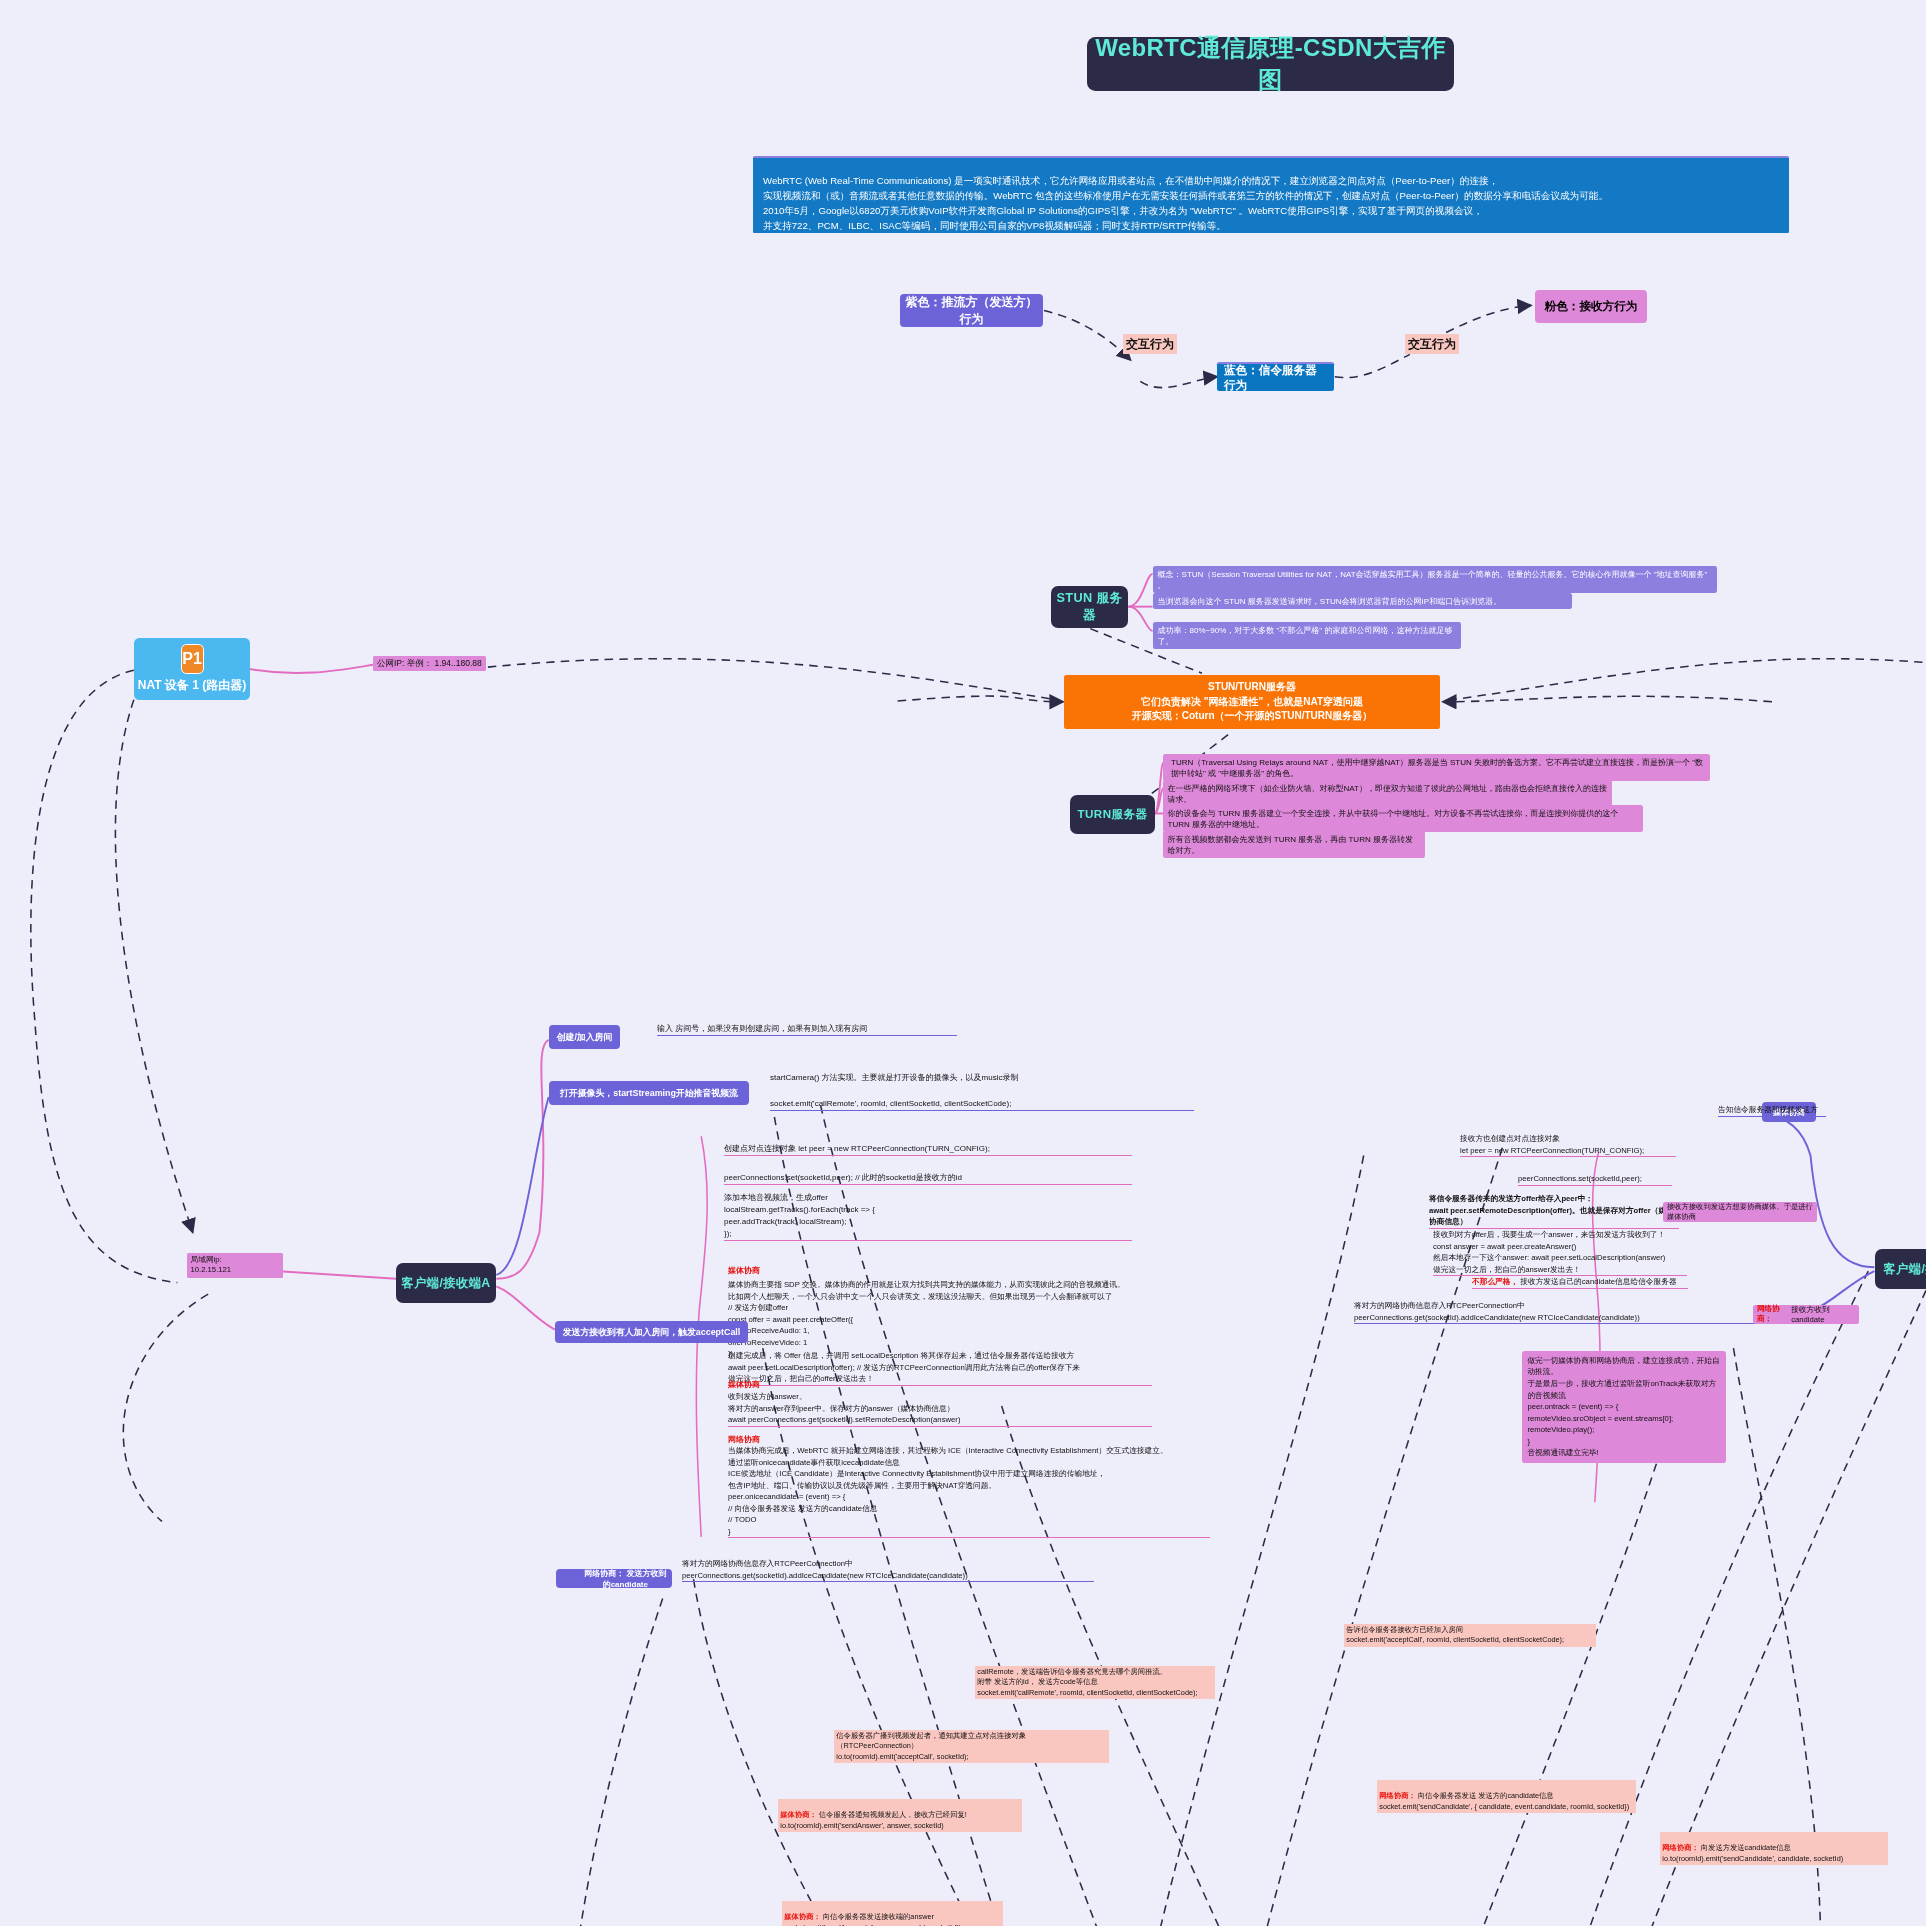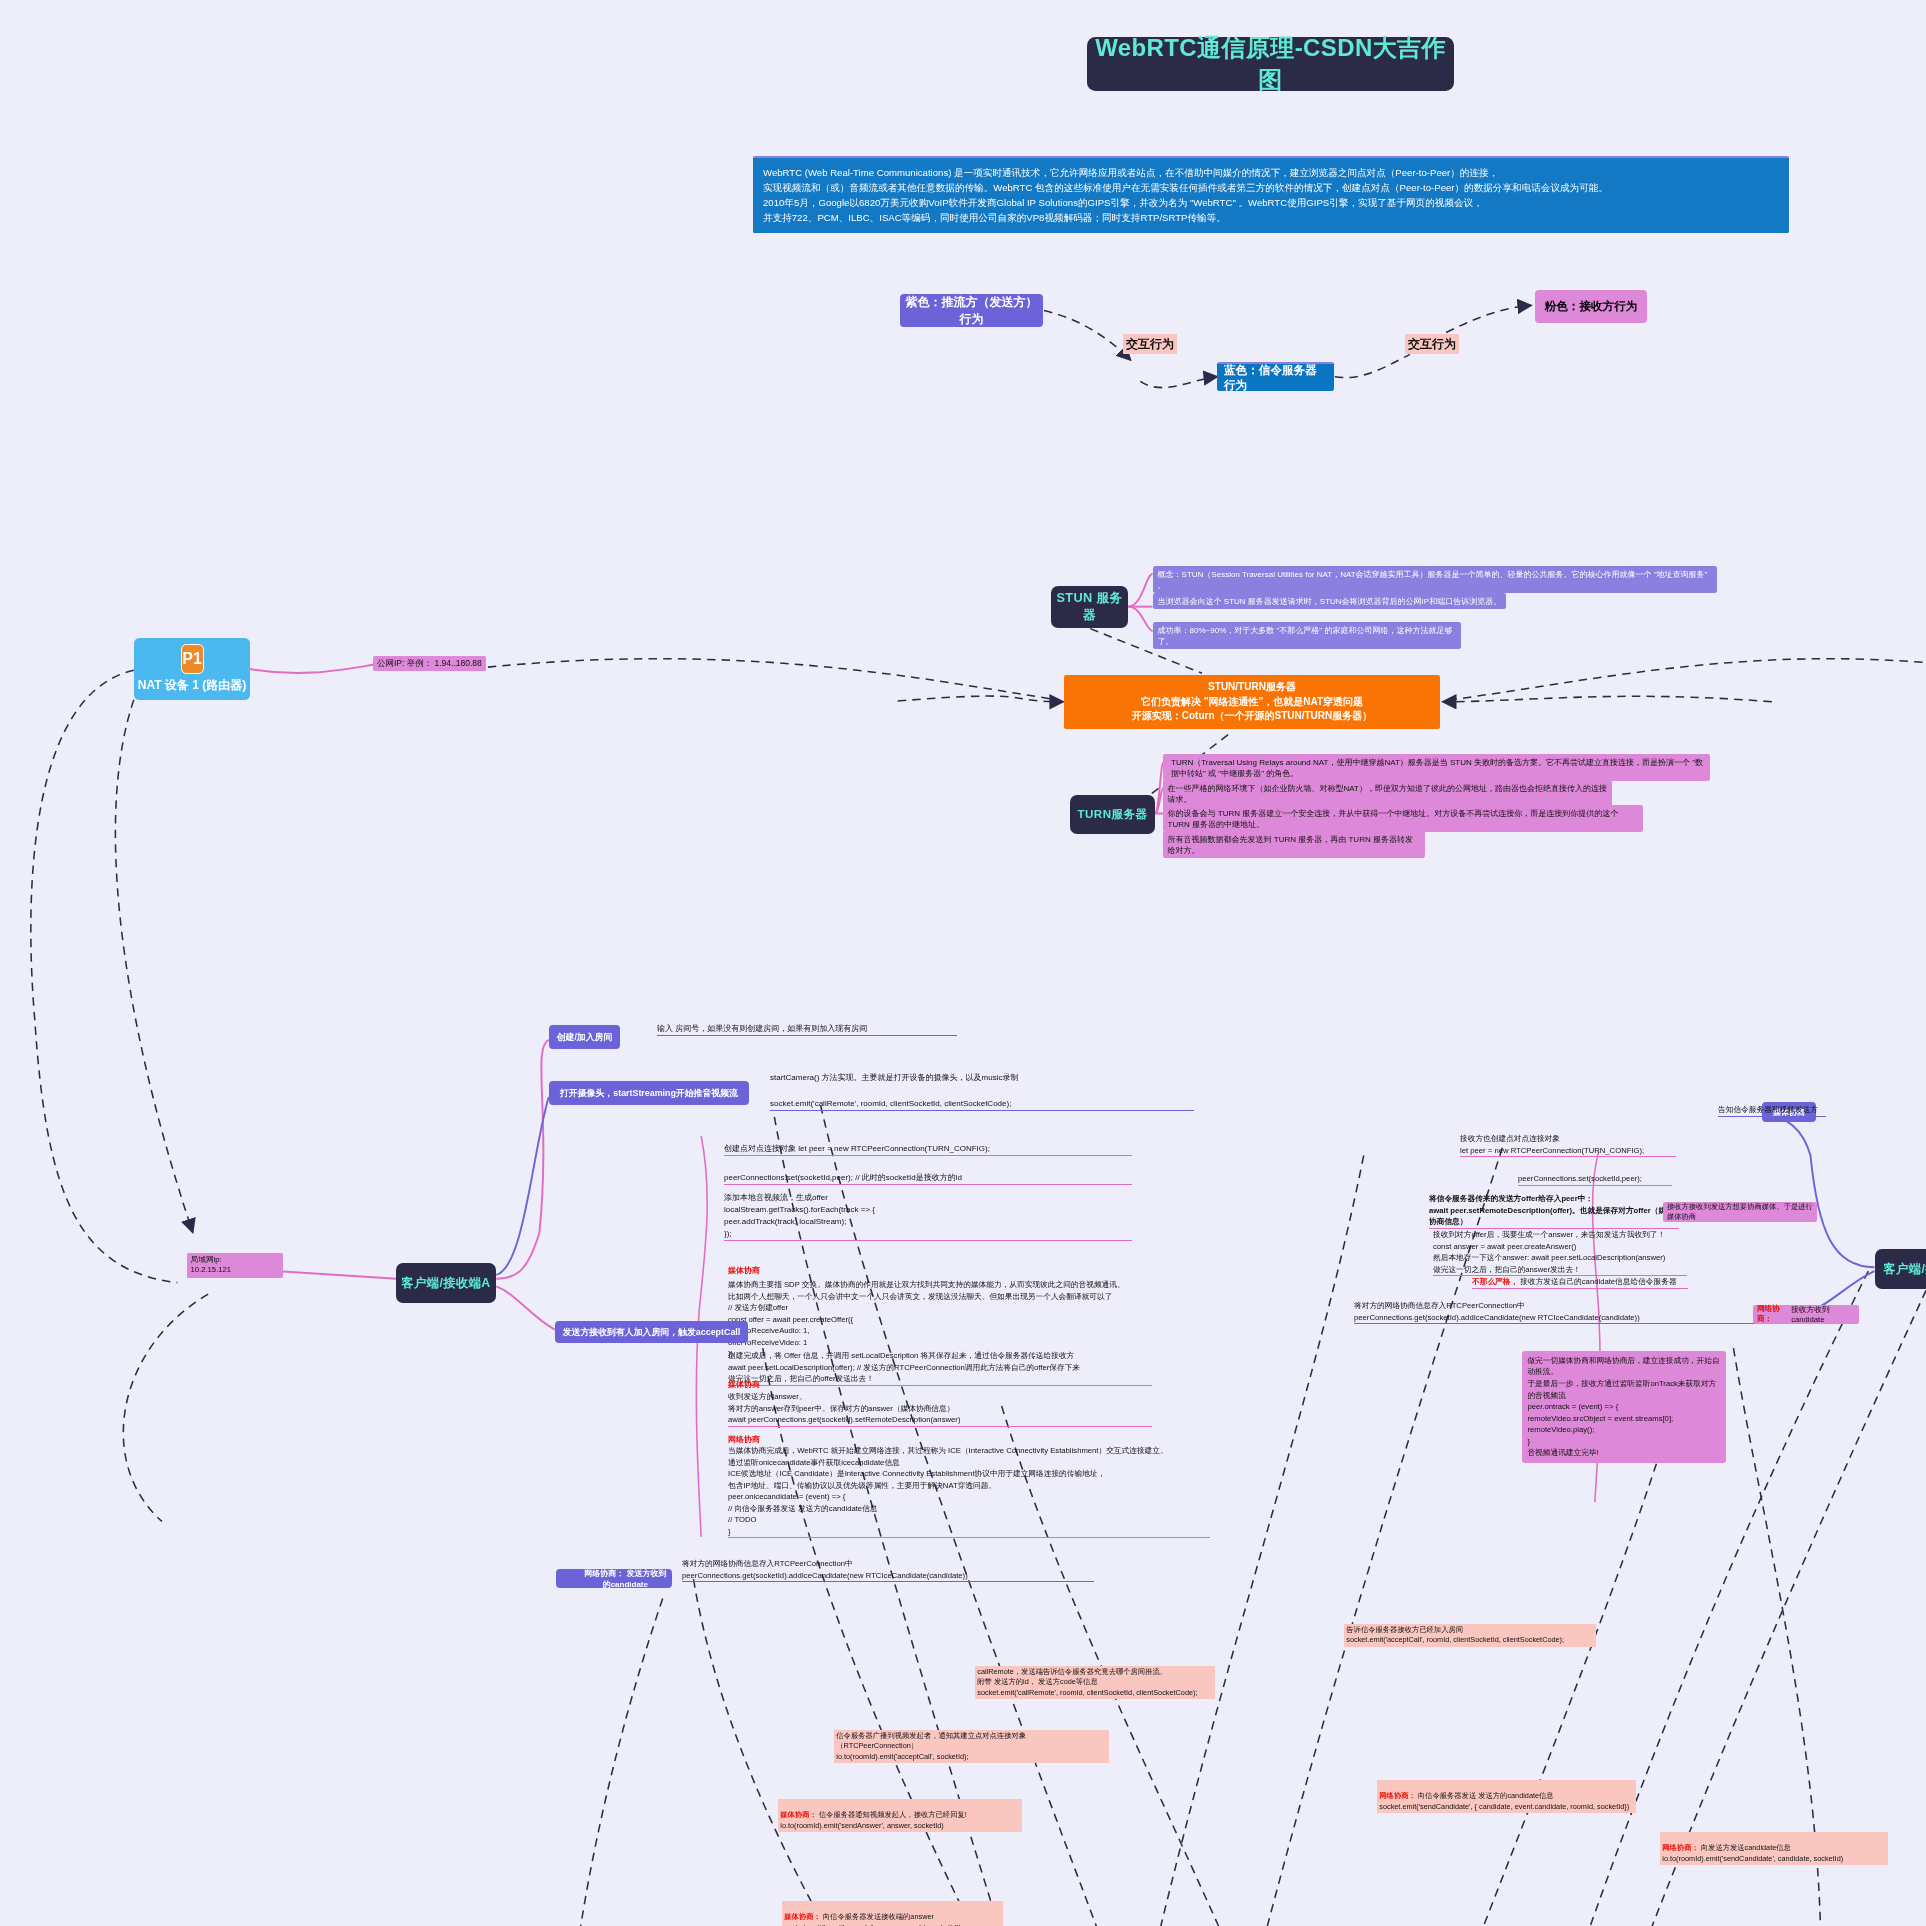--- a/index.html
+++ b/index.html
@@ -43,21 +43,21 @@
 
   
   #title-bar{
     left:1087px;top:37px;width:367px;height:54px;
     font-size:24px;border-radius:8.5px;
   }
   #intro-box{
     left:753px;top:156px;width:1036px;height:77px;
     background:#1479c4;color:#fff;border-radius:1.5px;
     border-top:2.3px solid #8b7fe0;
-    padding:8px 10px;box-sizing:border-box;
+    padding:16px 10px;box-sizing:border-box;
     font-size:9.6px;line-height:1.55;
   }
 
   
   #legend-sender{left:900px;top:294px;width:143px;height:33px;font-size:12px;}
   #legend-receiver{left:1535px;top:290px;width:112px;height:33px;font-size:11.6px;
      background:#dd88d8;color:#000;border-radius:3.9px;display:flex;align-items:center;justify-content:center;font-weight:bold;}
   #legend-signal{left:1217px;top:362px;width:117px;height:29px;font-size:11.6px;border-radius:2.3px;
      border-top:2.3px solid #8b7fe0;justify-content:center;}
   .interact-lab{
@@ -67,21 +67,21 @@
   #interact-1{left:1123px;top:334px;}
   #interact-2{left:1405px;top:334px;}
 
   
   #stun-node{left:1051px;top:586px;width:77px;height:42px;font-size:12.7px;border-radius:7px;}
   .stun-line{
     position:absolute;background:#8b7fe0;color:#fff;border-radius:2.3px;
     padding:2.7px 4.6px;font-size:8px;box-sizing:border-box;
   }
   #stun-l1{left:1153px;top:566px;width:564px;}
-  #stun-l2{left:1153px;top:593px;width:353px;}
+  #stun-l2{left:1153px;top:593px;width:419px;}
   #stun-l3{left:1153px;top:622px;width:308px;}
 
   #turn-node{left:1070px;top:795px;width:85px;height:39px;font-size:11.6px;border-radius:7px;}
   .turn-line{
     position:absolute;background:#dd88d8;color:#111;border-radius:2.3px;
     padding:2.7px 4.6px;font-size:8px;box-sizing:border-box;
   }
   #turn-l1{left:1163px;top:754px;width:547px;padding-left:8px;}
   #turn-l2{left:1163px;top:780px;width:449px;}
   #turn-l3{left:1163px;top:805px;width:480px;}

